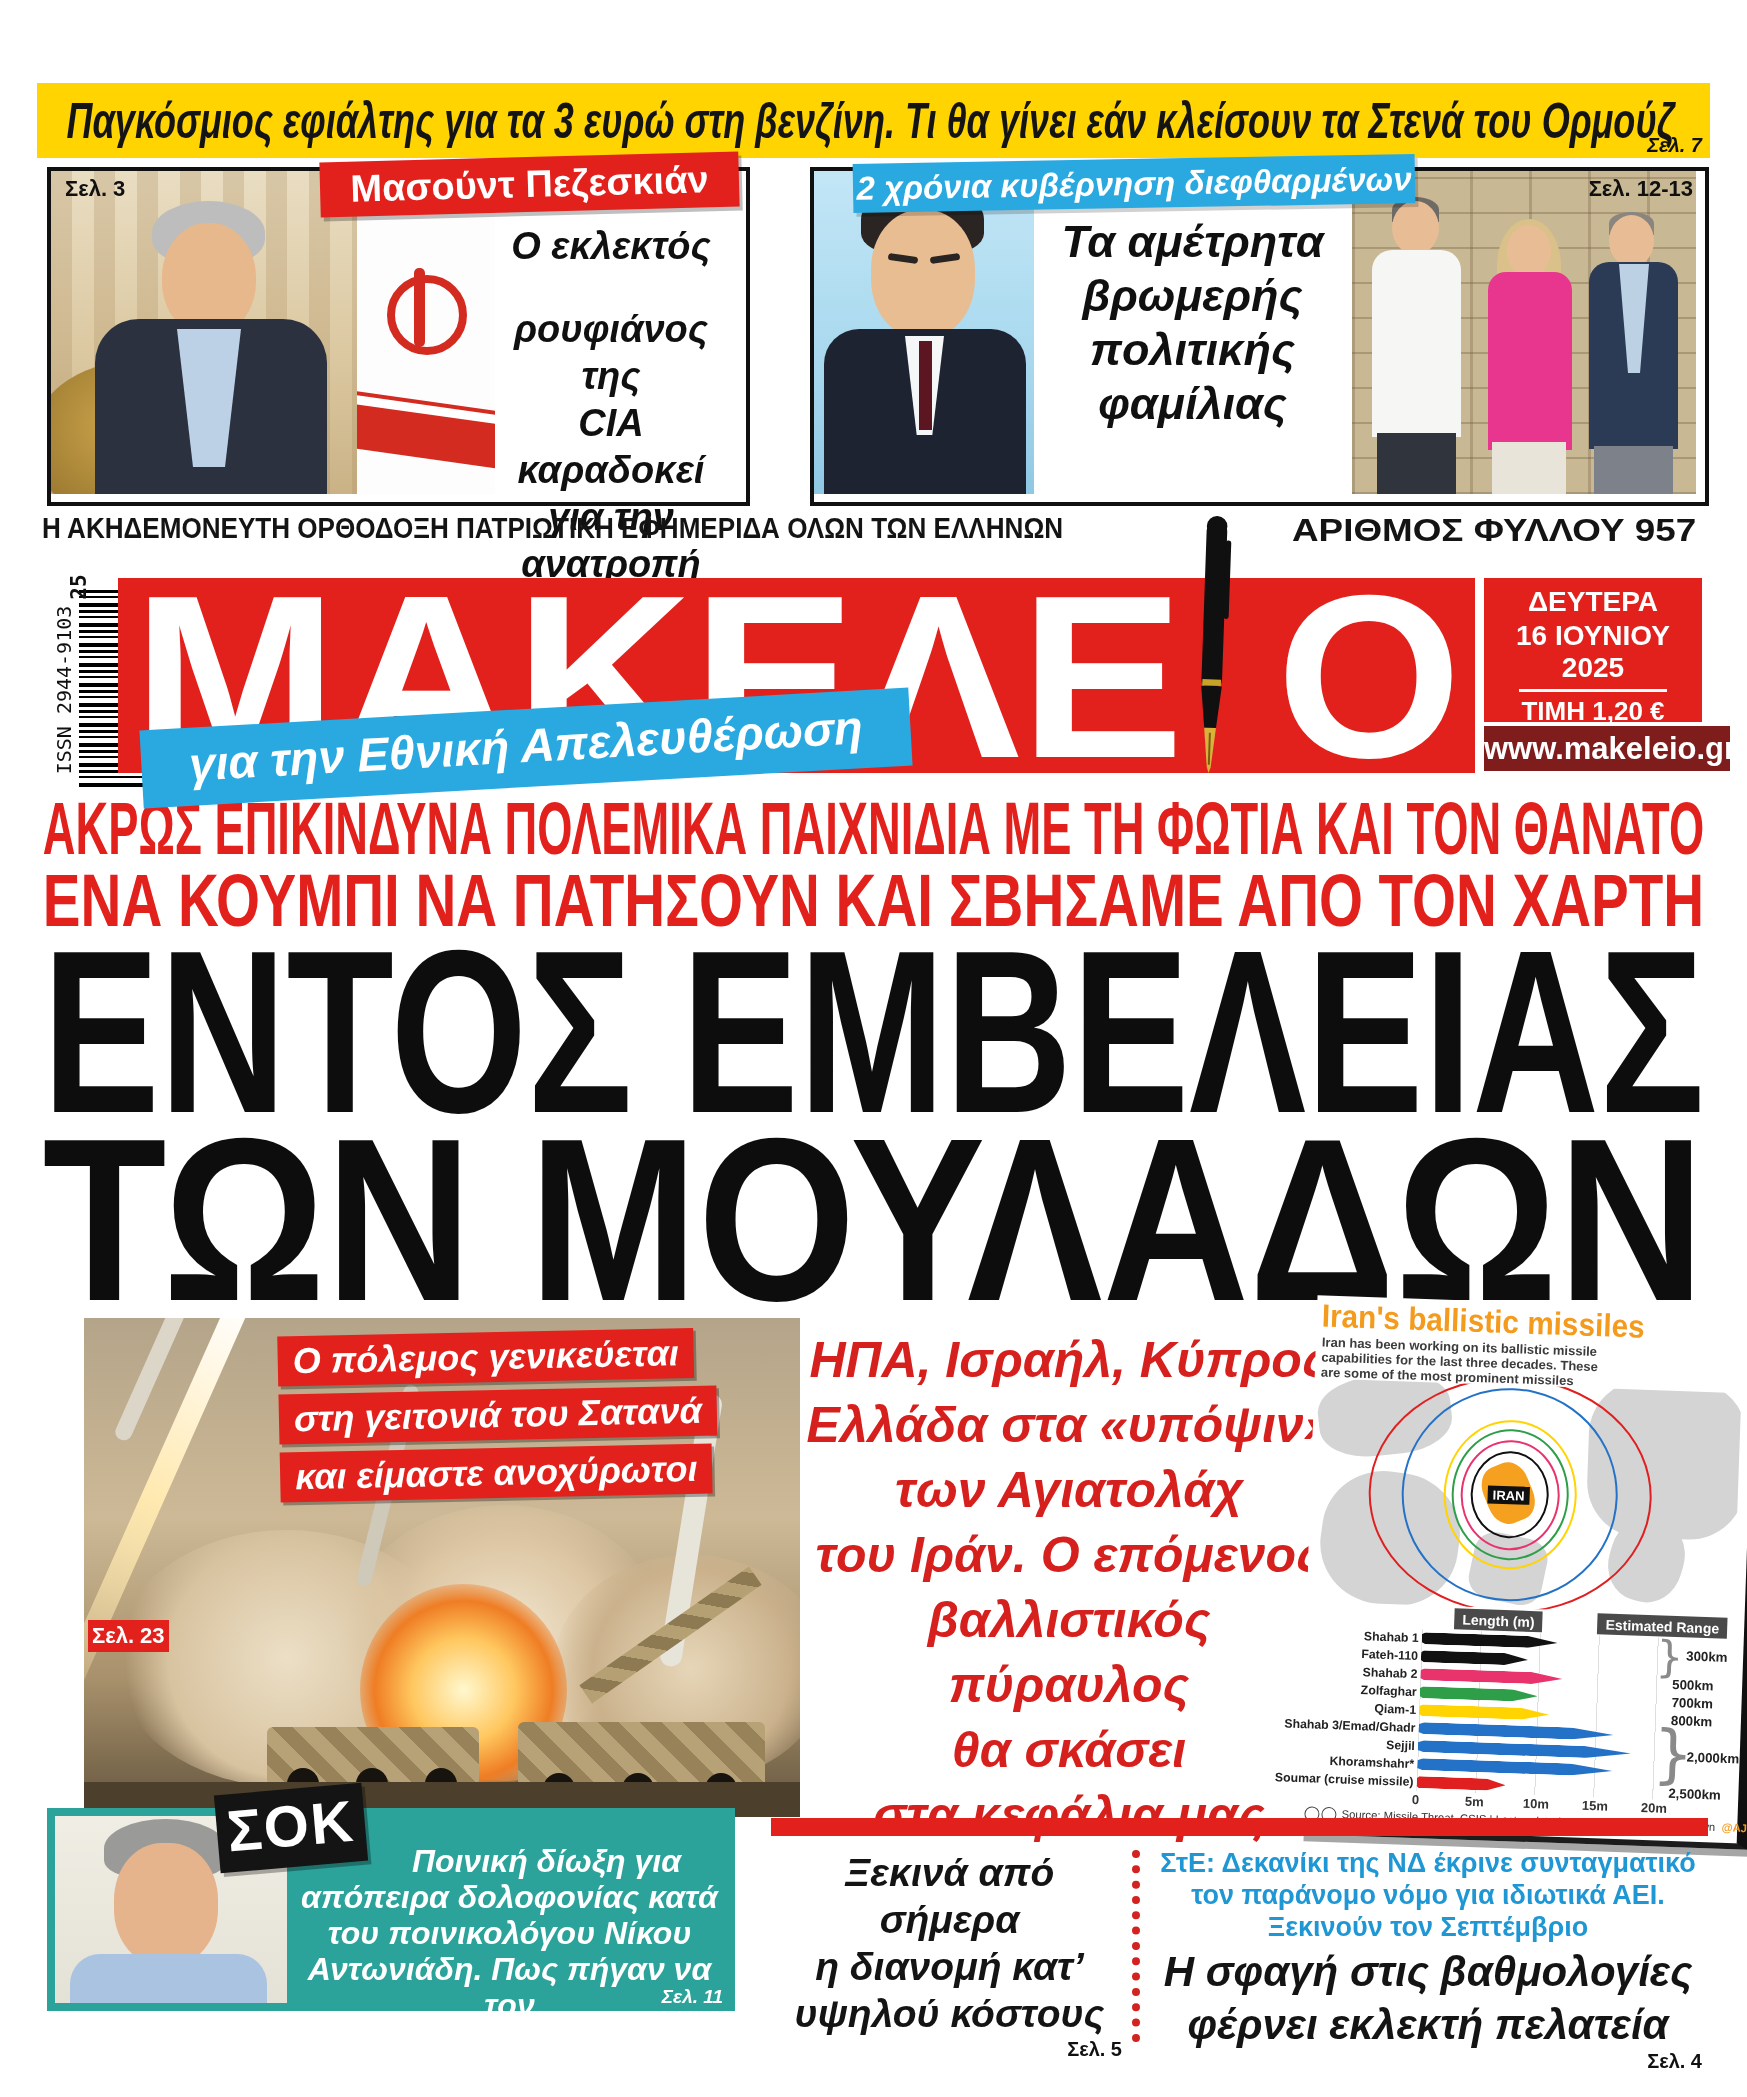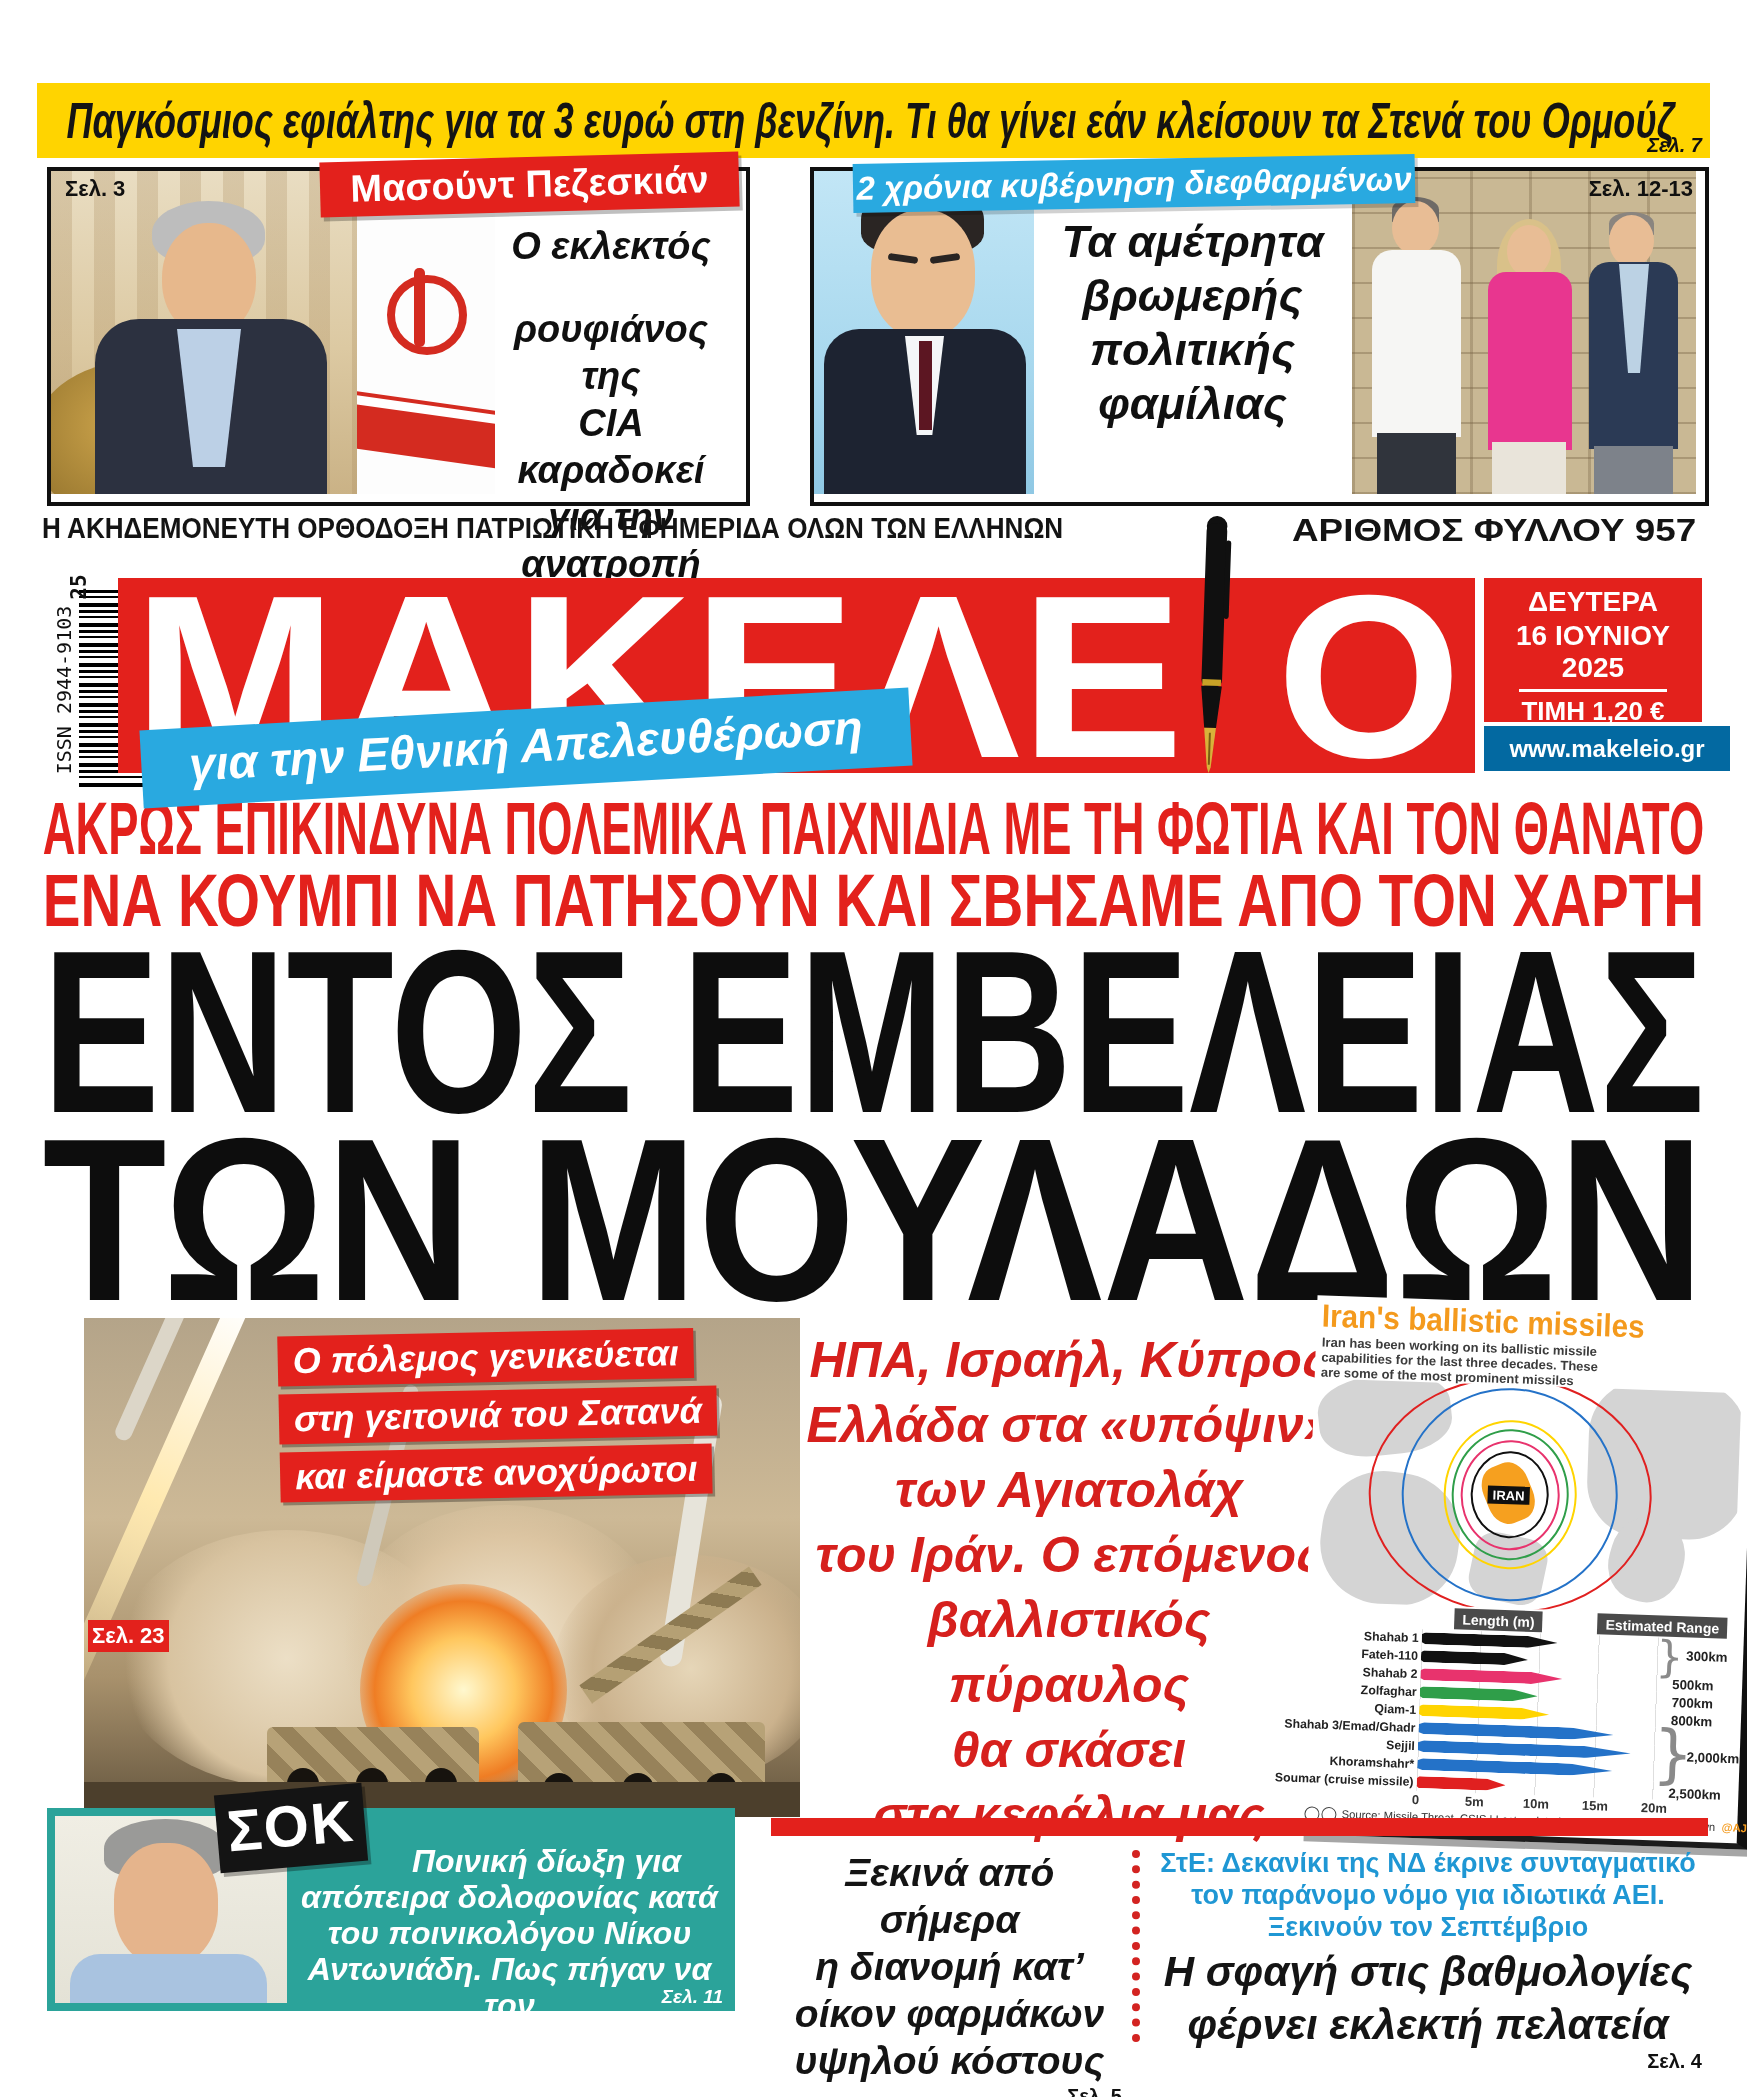--- a/index.html
+++ b/index.html
@@ -95,22 +95,22 @@
   #ribbon{left:141px;top:709px;width:770px;height:78px;background:#29a9e0;z-index:7;
      transform:rotate(-3.2deg);color:#fff;font-size:47px;font-weight:bold;font-style:italic;
      text-align:center;line-height:74px;}
   #date-box{left:1484px;top:578px;width:218px;height:144px;background:#e3211c;color:#fff;
      text-align:center;font-weight:bold;}
   #date-box .d1{font-size:28px;line-height:34px;padding-top:7px;}
   #date-box .d2{font-size:28px;line-height:33px;}
   #date-box .d3{font-size:28px;line-height:32px;}
   #date-box .rule{width:148px;height:2.5px;background:#fff;margin:5px auto 4px auto;}
   #date-box .price{font-size:26px;}
-  #www-box{left:1484px;top:726px;width:246px;height:45px;background:#0369a1;color:#fff;
-     font-size:24px;font-weight:bold;text-align:center;line-height:45px;}
+  #www-box{left:1484px;top:726px;width:246px;height:45px;background:#7f1d1d;color:#fff;
+     font-size:31px;font-weight:bold;text-align:center;line-height:45px;}
 
   
   #missile-photo{left:84px;top:1318px;width:716px;height:499px;overflow:hidden;
      background:linear-gradient(180deg,#b4a489 0%,#cdb996 40%,#a8916c 72%,#64553e 100%);}
   #missile-photo .smoke{position:absolute;border-radius:50%;}
   #missile-photo .s1{left:30px;top:212px;width:345px;height:257px;background:radial-gradient(circle,#ecdfc6 0%,#d8c3a0 55%,rgba(216,195,160,0) 75%);}
   #missile-photo .s2{left:257px;top:187px;width:326px;height:276px;background:radial-gradient(circle,#f3e8d2 0%,#dcc5a2 50%,rgba(216,195,160,0) 75%);}
   #missile-photo .s3{left:469px;top:237px;width:276px;height:227px;background:radial-gradient(circle,#e6d6b8 0%,#cbb28d 55%,rgba(203,178,141,0) 78%);}
   #missile-photo .flame{left:276px;top:266px;width:207px;height:212px;position:absolute;border-radius:50%;
      background:radial-gradient(circle,#fff8cf 0%,#ffc75e 35%,#ef7d24 60%,rgba(239,125,36,0) 78%);}
@@ -492,21 +492,20 @@
     <div>φάνε έξω από το σπίτι του</div>
   </div>
   <span class="page-ref">Σελ. 11</span>
 </div>
 
 <div id="bottom-red-bar" class="abs"></div>
 
 <div id="story-bm" class="abs">
   <div class="line">Ξεκινά από σήμερα</div>
   <div class="line">η διανομή κατ’</div>
-  <div class="line">οίκον φαρμάκων</div>
   <div class="line">υψηλού κόστους</div>
   <span class="page-ref">Σελ. 5</span>
 </div>
 
 <div id="dotted-divider" class="abs"></div>
 
 <div id="story-br" class="abs">
   <div class="kline">ΣτΕ: Δεκανίκι της ΝΔ έκρινε συνταγματικό</div>
   <div class="kline">τον παράνομο νόμο για ιδιωτικά ΑΕΙ.</div>
   <div class="kline">Ξεκινούν τον Σεπτέμβριο</div>

